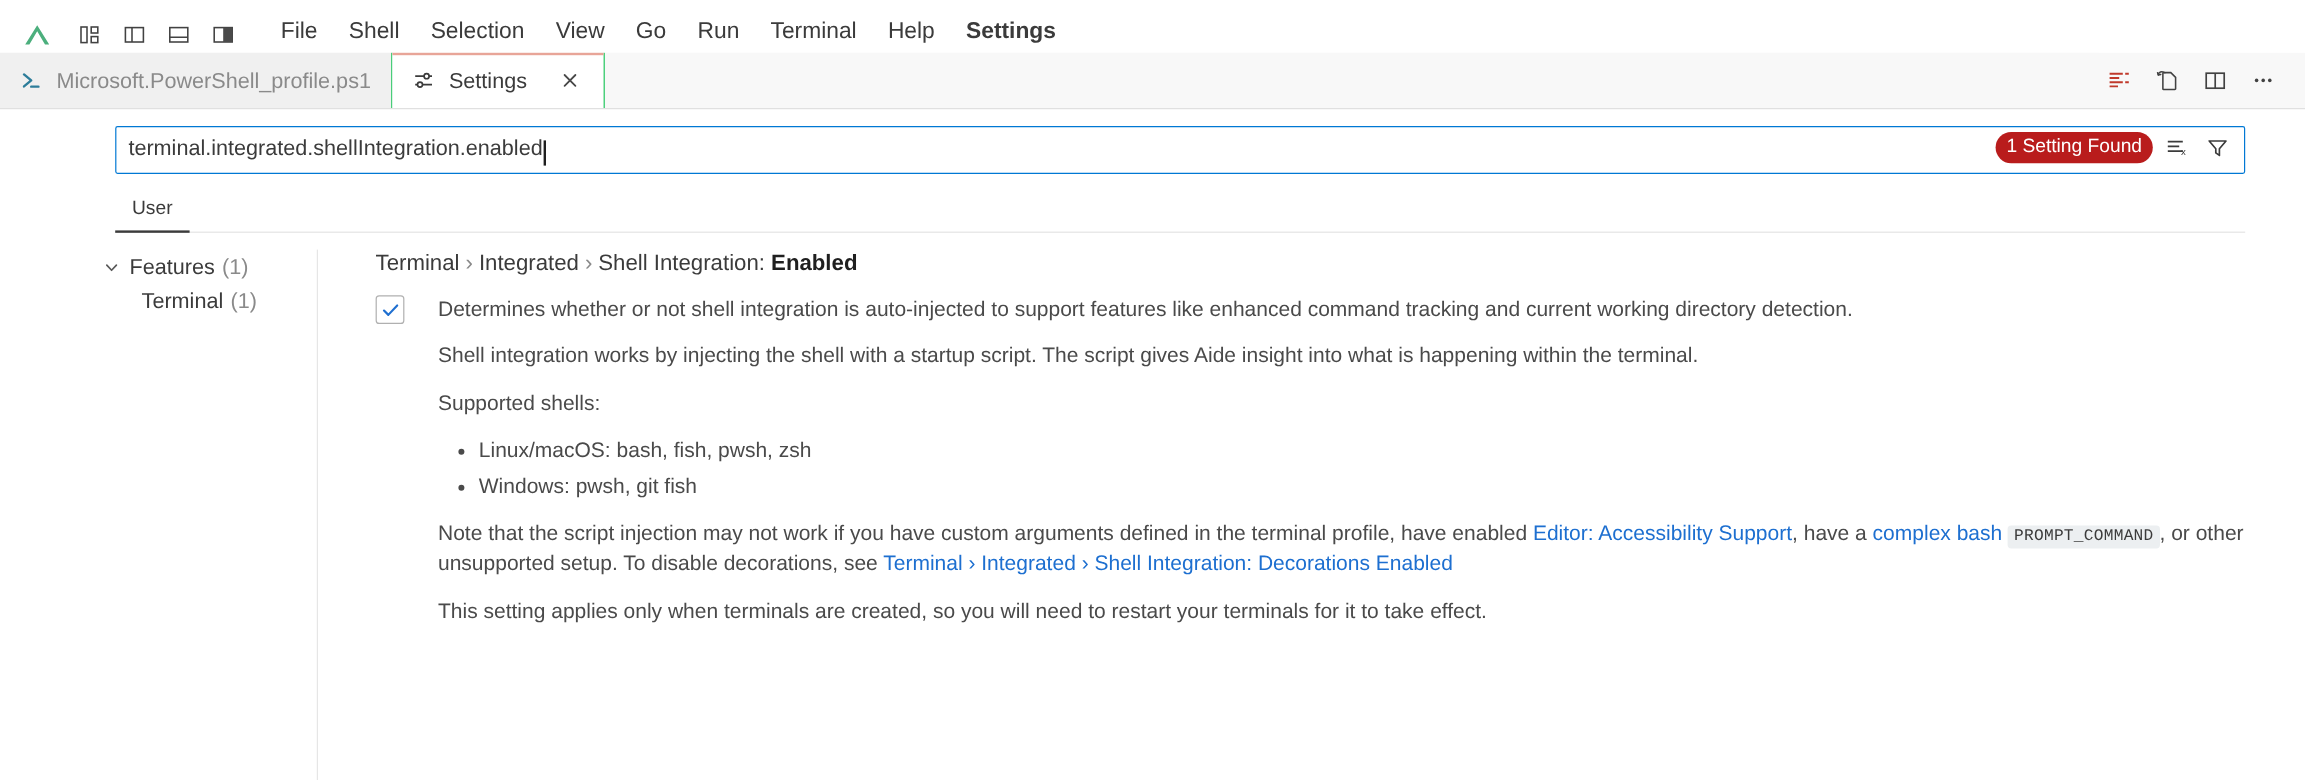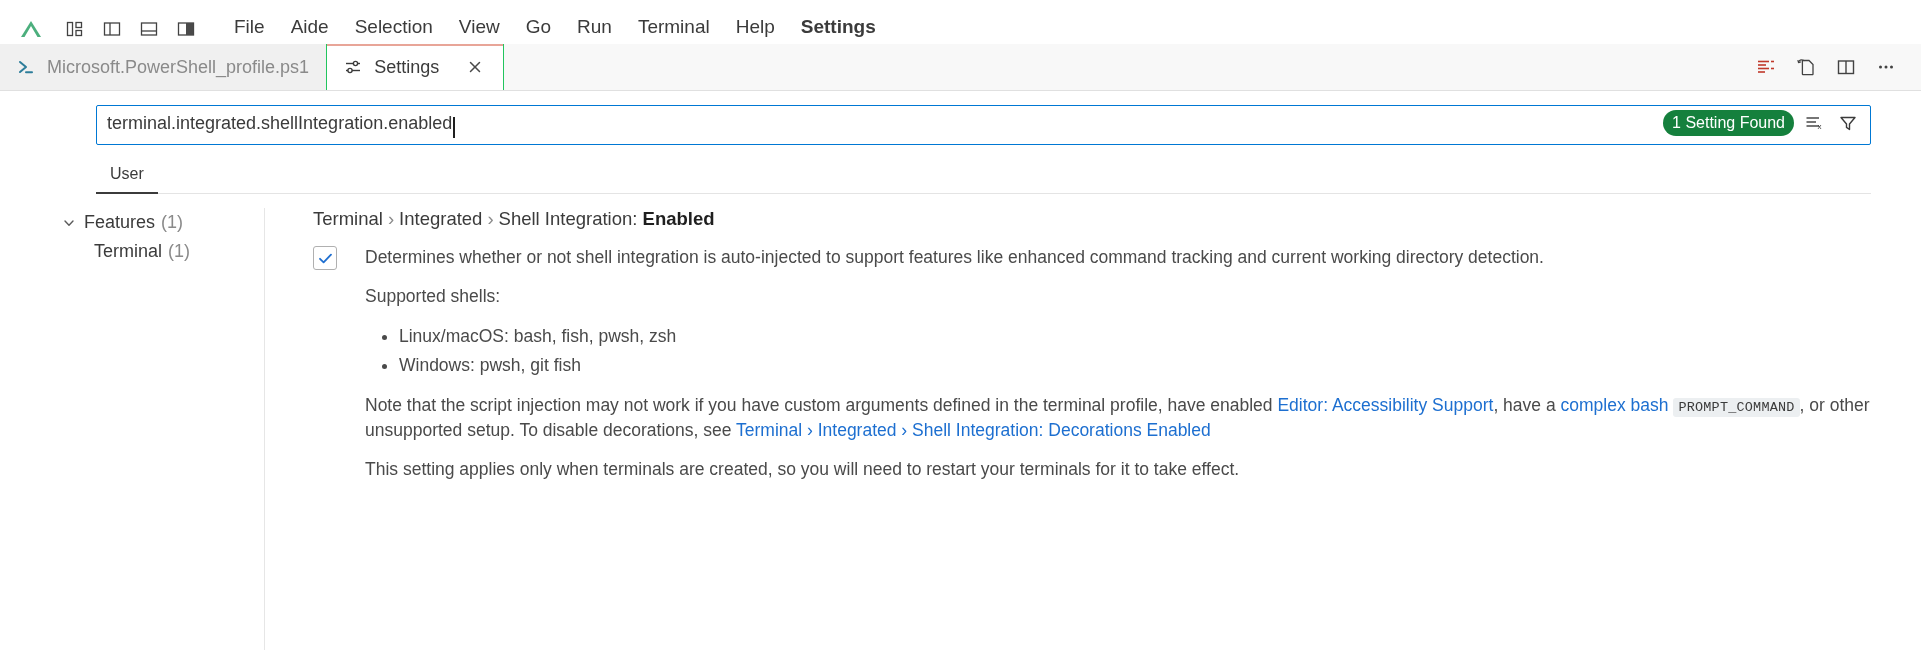--- a/index.html
+++ b/index.html
@@ -148,21 +148,21 @@
     position: relative;
     top: 4px;
   }
   .search-right {
     margin-left: auto;
     display: flex;
     align-items: center;
     gap: 6px;
   }
   .found-badge {
-    background: #15803d;
+    background: #b91c1c;
     color: #ffffff;
     font-size: 16px;
     padding: 4px 9px 5px;
     border-radius: 13px;
     white-space: nowrap;
     line-height: 1.1;
   }
   .search-icon-btn {
     width: 28px; height: 28px;
     display: flex; align-items: center; justify-content: center;
@@ -196,21 +196,21 @@
   
   .split {
     flex: 1 1 auto;
     display: flex;
     min-height: 0;
     padding-top: 14px;
   }
   .toc {
     width: 265px;
     flex: 0 0 265px;
-    padding-left: 60px;
+    padding-left: 84px;
     border-right: 1px solid #e6e6e6;
     font-size: 18px;
     color: #3b3b3b;
   }
   .toc-row {
     display: flex;
     align-items: center;
     gap: 6px;
     padding: 4px 0 4px 0;
     cursor: pointer;
@@ -325,21 +325,21 @@
     <div class="layout-btn">
       <svg width="20" height="20" viewBox="0 0 20 20" aria-hidden="true">
         <rect x="2.5" y="4" width="15" height="12" fill="none" stroke="#424242" stroke-width="1.3"></rect>
         <rect x="10" y="4" width="7.5" height="12" fill="#4a4a4a"></rect>
       </svg>
     </div>
   </div>
 
   <div class="menu-items">
     <div class="menu-item">File</div>
-    <div class="menu-item">Aide</div>
+    <div class="menu-item">Shell</div>
     <div class="menu-item">Selection</div>
     <div class="menu-item">View</div>
     <div class="menu-item">Go</div>
     <div class="menu-item">Run</div>
     <div class="menu-item">Terminal</div>
     <div class="menu-item">Help</div>
     <div class="menu-item strong">Settings</div>
   </div>
 </div>
 
@@ -470,20 +470,21 @@
 
         <div class="checkbox">
           <svg width="17" height="17" viewBox="0 0 17 17" aria-hidden="true">
             <path d="M3 8.8 L6.6 12.4 L14 4.6" fill="none" stroke="#1f6fd0" stroke-width="1.8" stroke-linecap="round" stroke-linejoin="round"></path>
           </svg>
         </div>
 
         <div class="desc-col">
 
           <p class="desc-p">Determines whether or not shell integration is auto-injected to support features like enhanced command tracking and current working directory detection.</p>
+          <p class="desc-p">Shell integration works by injecting the shell with a startup script. The script gives Aide insight into what is happening within the terminal.</p>
           <p class="desc-p">Supported shells:</p>
 
           <ul class="shells">
             <li>Linux/macOS: bash, fish, pwsh, zsh</li>
             <li>Windows: pwsh, git fish</li>
           </ul>
 
           <p class="desc-p"><span>Note that the script injection may not work if you have custom arguments defined in the terminal profile, have enabled </span><a class="setting-link">Editor: Accessibility Support</a><span>, have a </span><a class="setting-link">complex bash</a>
             <code class="inline-code">PROMPT_COMMAND</code><span>, or other unsupported setup. To disable decorations, see </span><a class="setting-link">Terminal › Integrated › Shell Integration: Decorations Enabled</a></p>
 

